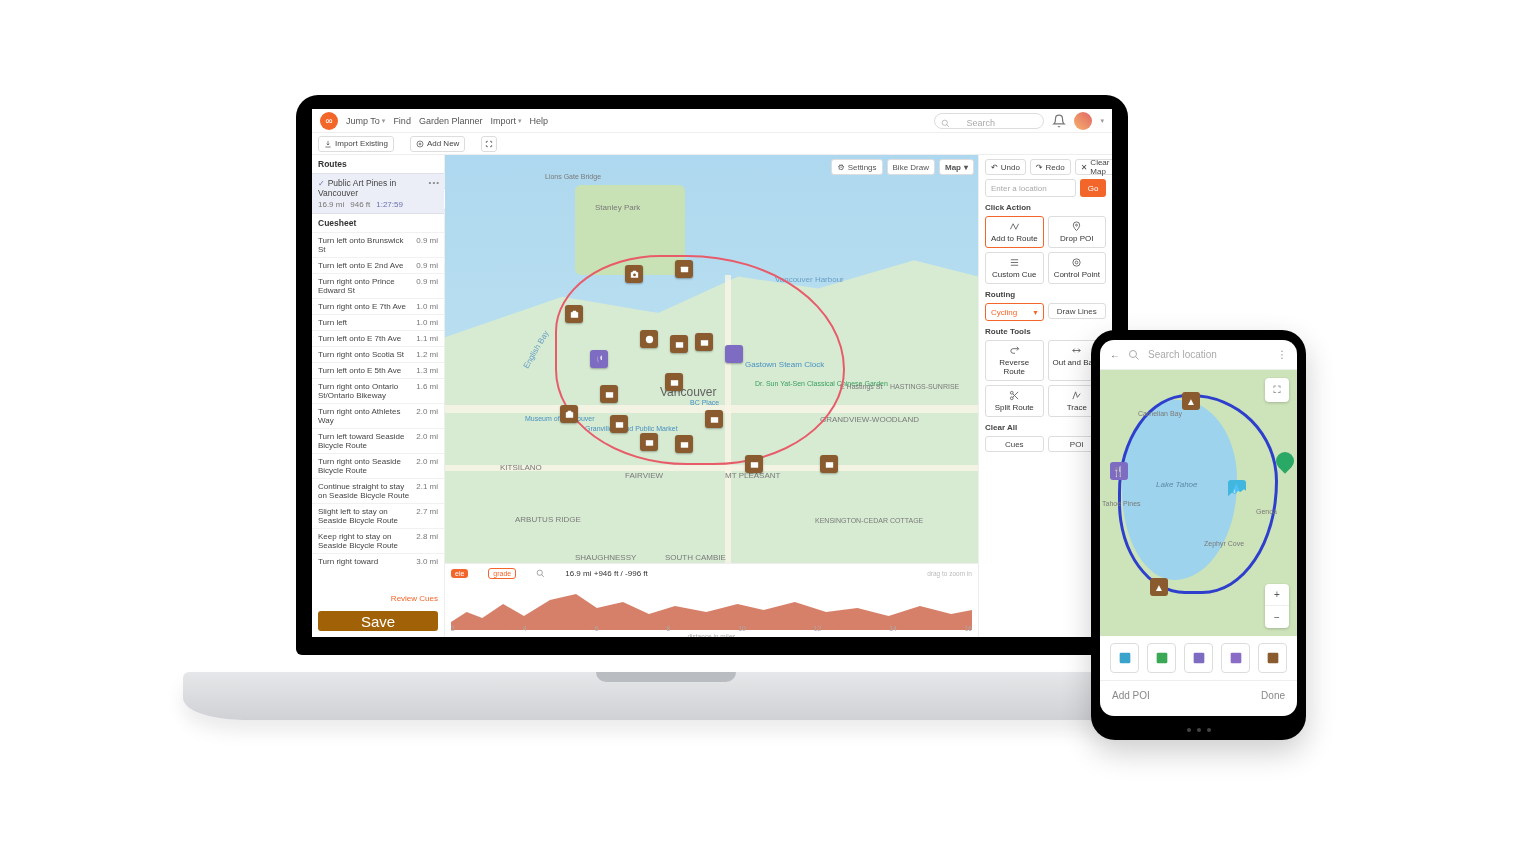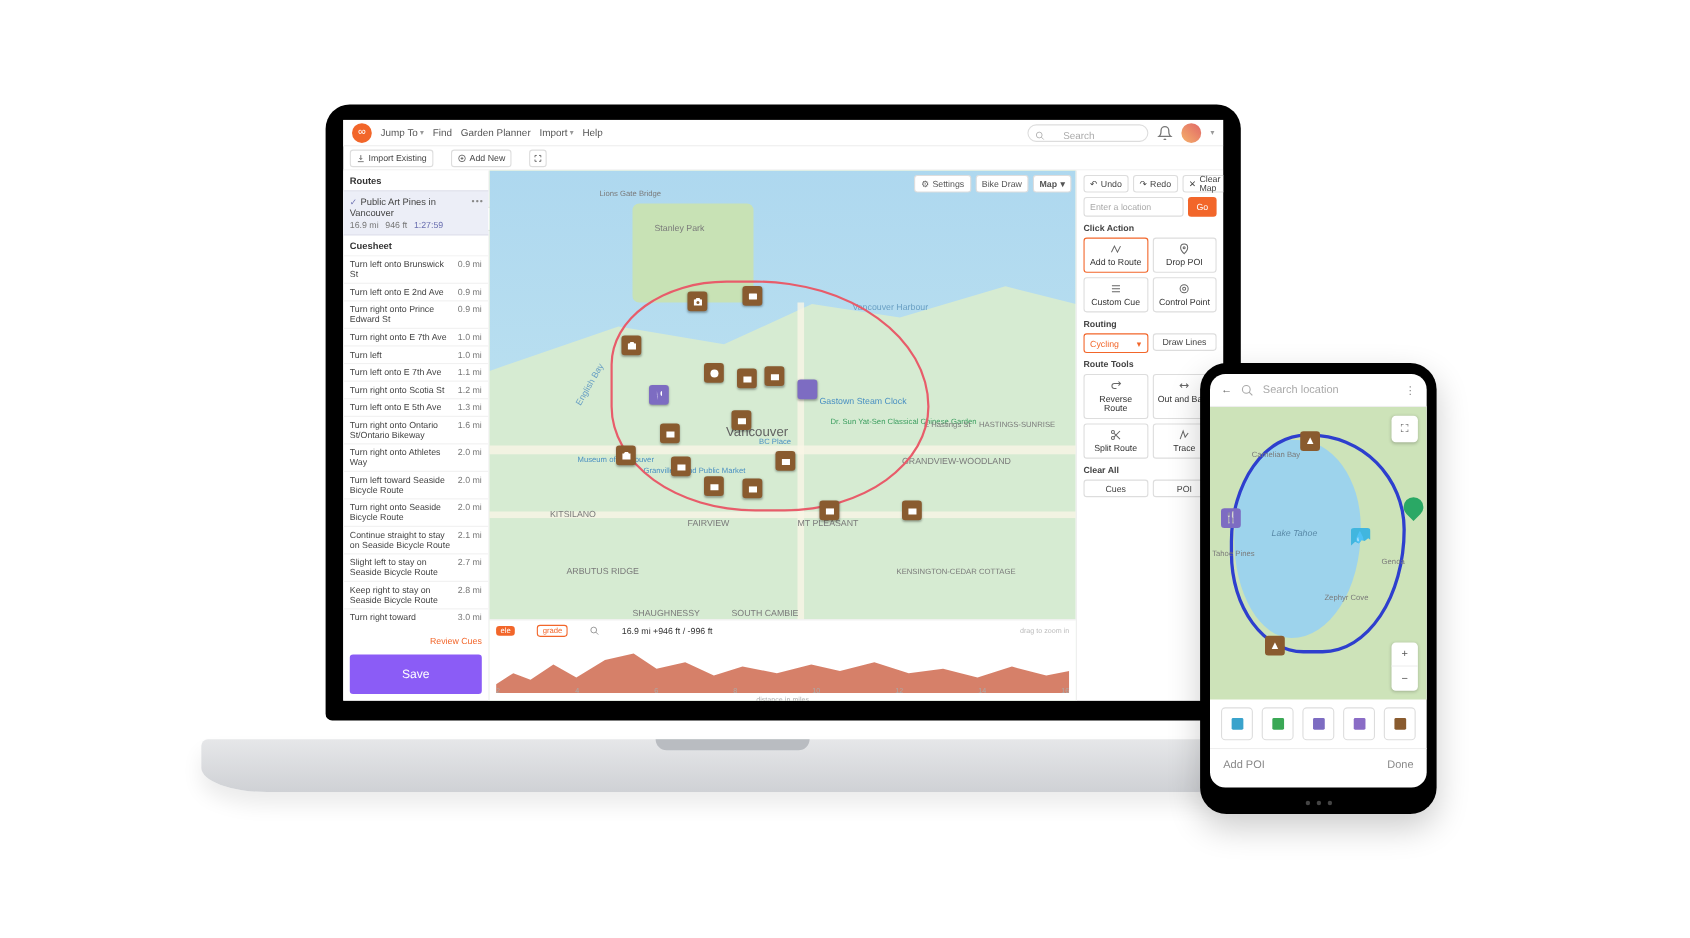--- a/index.html
+++ b/index.html
@@ -38,21 +38,21 @@
 .route-title{color:#444;font-size:8.5px}
 .route-stats{display:flex;gap:6px;margin-top:2px;color:#777;font-size:8px}
 .route-more{position:absolute;right:4px;top:4px;color:#888;letter-spacing:1px}
 .collapse-tab{position:absolute;right:-10px;top:14px;width:10px;height:22px;border:1px solid #ddd;border-left:none;background:#fff;display:flex;align-items:center;justify-content:center;font-size:8px;color:#777}
 .section-title{padding:4px 6px;font-weight:600;font-size:8.5px}
 .cues{flex:1;overflow:hidden}
 .cue{display:flex;padding:3px 6px;border-top:1px solid #f1f1f1;justify-content:space-between;gap:4px}
 .cue .txt{color:#444}
 .cue .dist{color:#777;white-space:nowrap}
 .review-row{padding:4px 6px;text-align:right;color:#f2662a}
-.save-btn{margin:4px 6px 6px;height:36px;background:#8b5cf6;color:#fff;border-radius:3px;display:flex;align-items:center;justify-content:center;font-size:11px;cursor:pointer}
+.save-btn{margin:4px 6px 6px;height:20px;background:#a16207;color:#fff;border-radius:3px;display:flex;align-items:center;justify-content:center;font-size:15px;cursor:pointer}
 
 
 .map{flex:1;position:relative;background:#d6ebd2}
 .water{position:absolute;left:0;top:0;right:0;height:42%;background:linear-gradient(#aed8ef,#b9dff0);clip-path:polygon(0 0,100% 0,100% 60%,88% 52%,70% 66%,55% 60%,40% 78%,22% 70%,0 90%)}
 .street{position:absolute;background:#f9f5e6;opacity:.8}
 .park{position:absolute;background:#c8e2b5;border-radius:6px}
 .label{position:absolute;font-size:8px;color:#7a7a7a;white-space:nowrap}
 .label.city{font-size:12px;color:#636363;font-weight:500}
 .route-line{position:absolute;border:2px solid #e85c6a;border-radius:40% 60% 50% 50%}
 .poi{position:absolute;width:18px;height:18px;background:#895b2f;border-radius:3px;display:flex;align-items:center;justify-content:center;color:#fff;box-shadow:0 1px 2px rgba(0,0,0,.3)}

